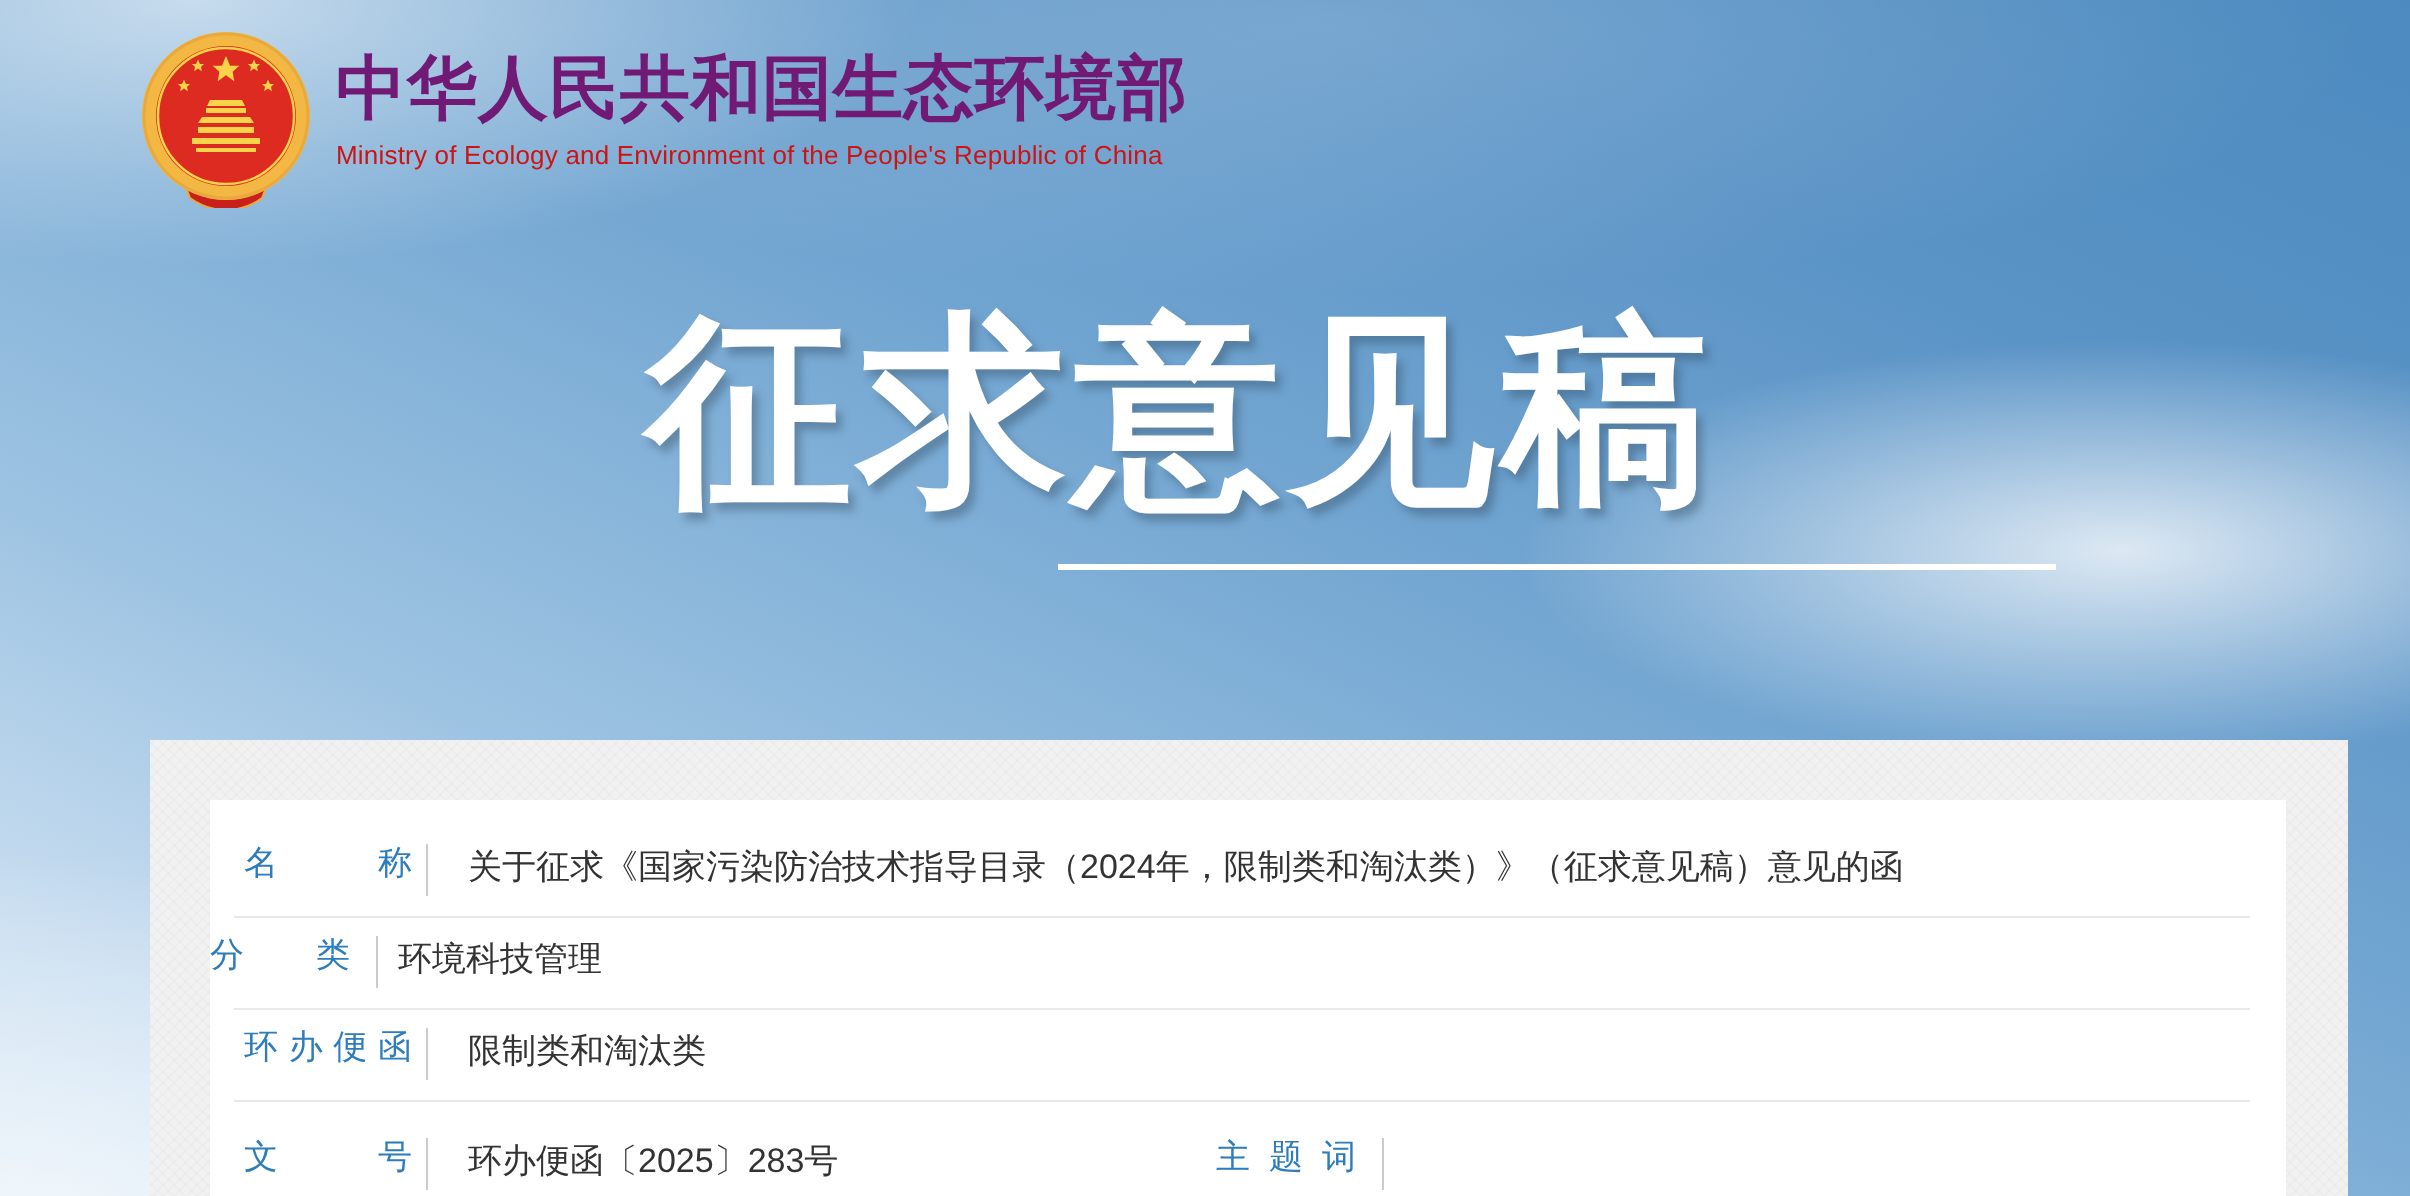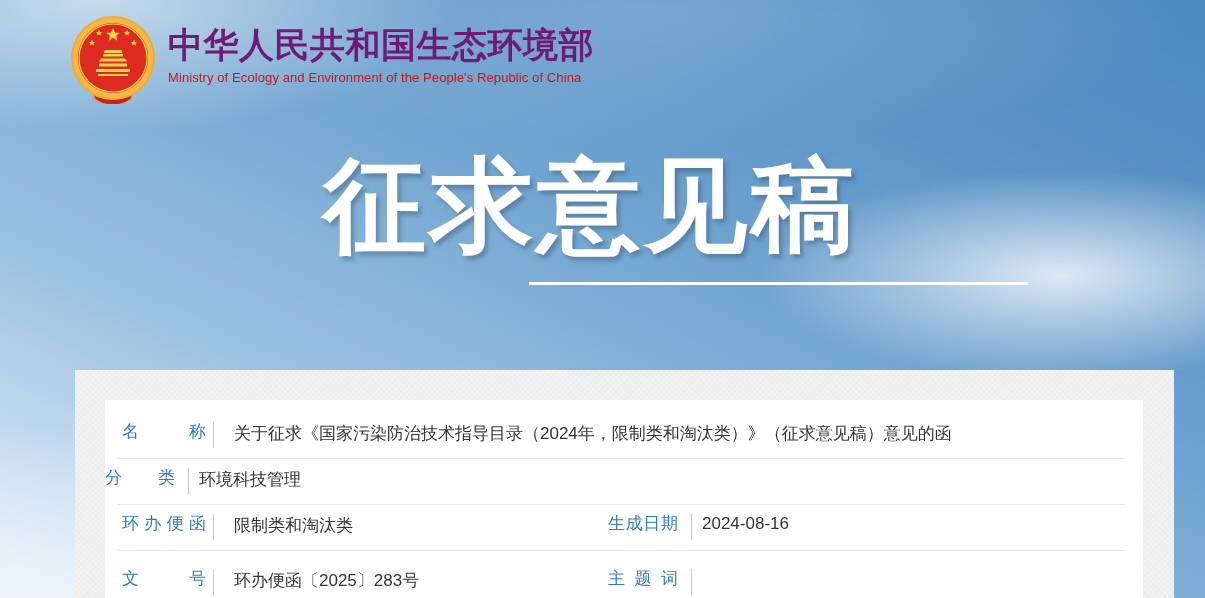--- a/index.html
+++ b/index.html
@@ -129,25 +129,20 @@
       </div>
     </div>
     <div class="hline hl2"></div>
 
     <div class="irow r3">
       <div class="cell left">
         <span class="flabel">环办便函</span>
         <span class="vdiv"></span>
         <span class="fvalue">限制类和淘汰类</span>
       </div>
-      <div class="cell right">
-        <span class="flabel">生成日期</span>
-        <span class="vdiv"></span>
-        <span class="fvalue">2024-08-16</span>
-      </div>
     </div>
     <div class="hline hl3"></div>
 
     <div class="irow r4">
       <div class="cell left">
         <span class="flabel">文号</span>
         <span class="vdiv"></span>
         <span class="fvalue">环办便函〔2025〕283号</span>
       </div>
       <div class="cell right">

